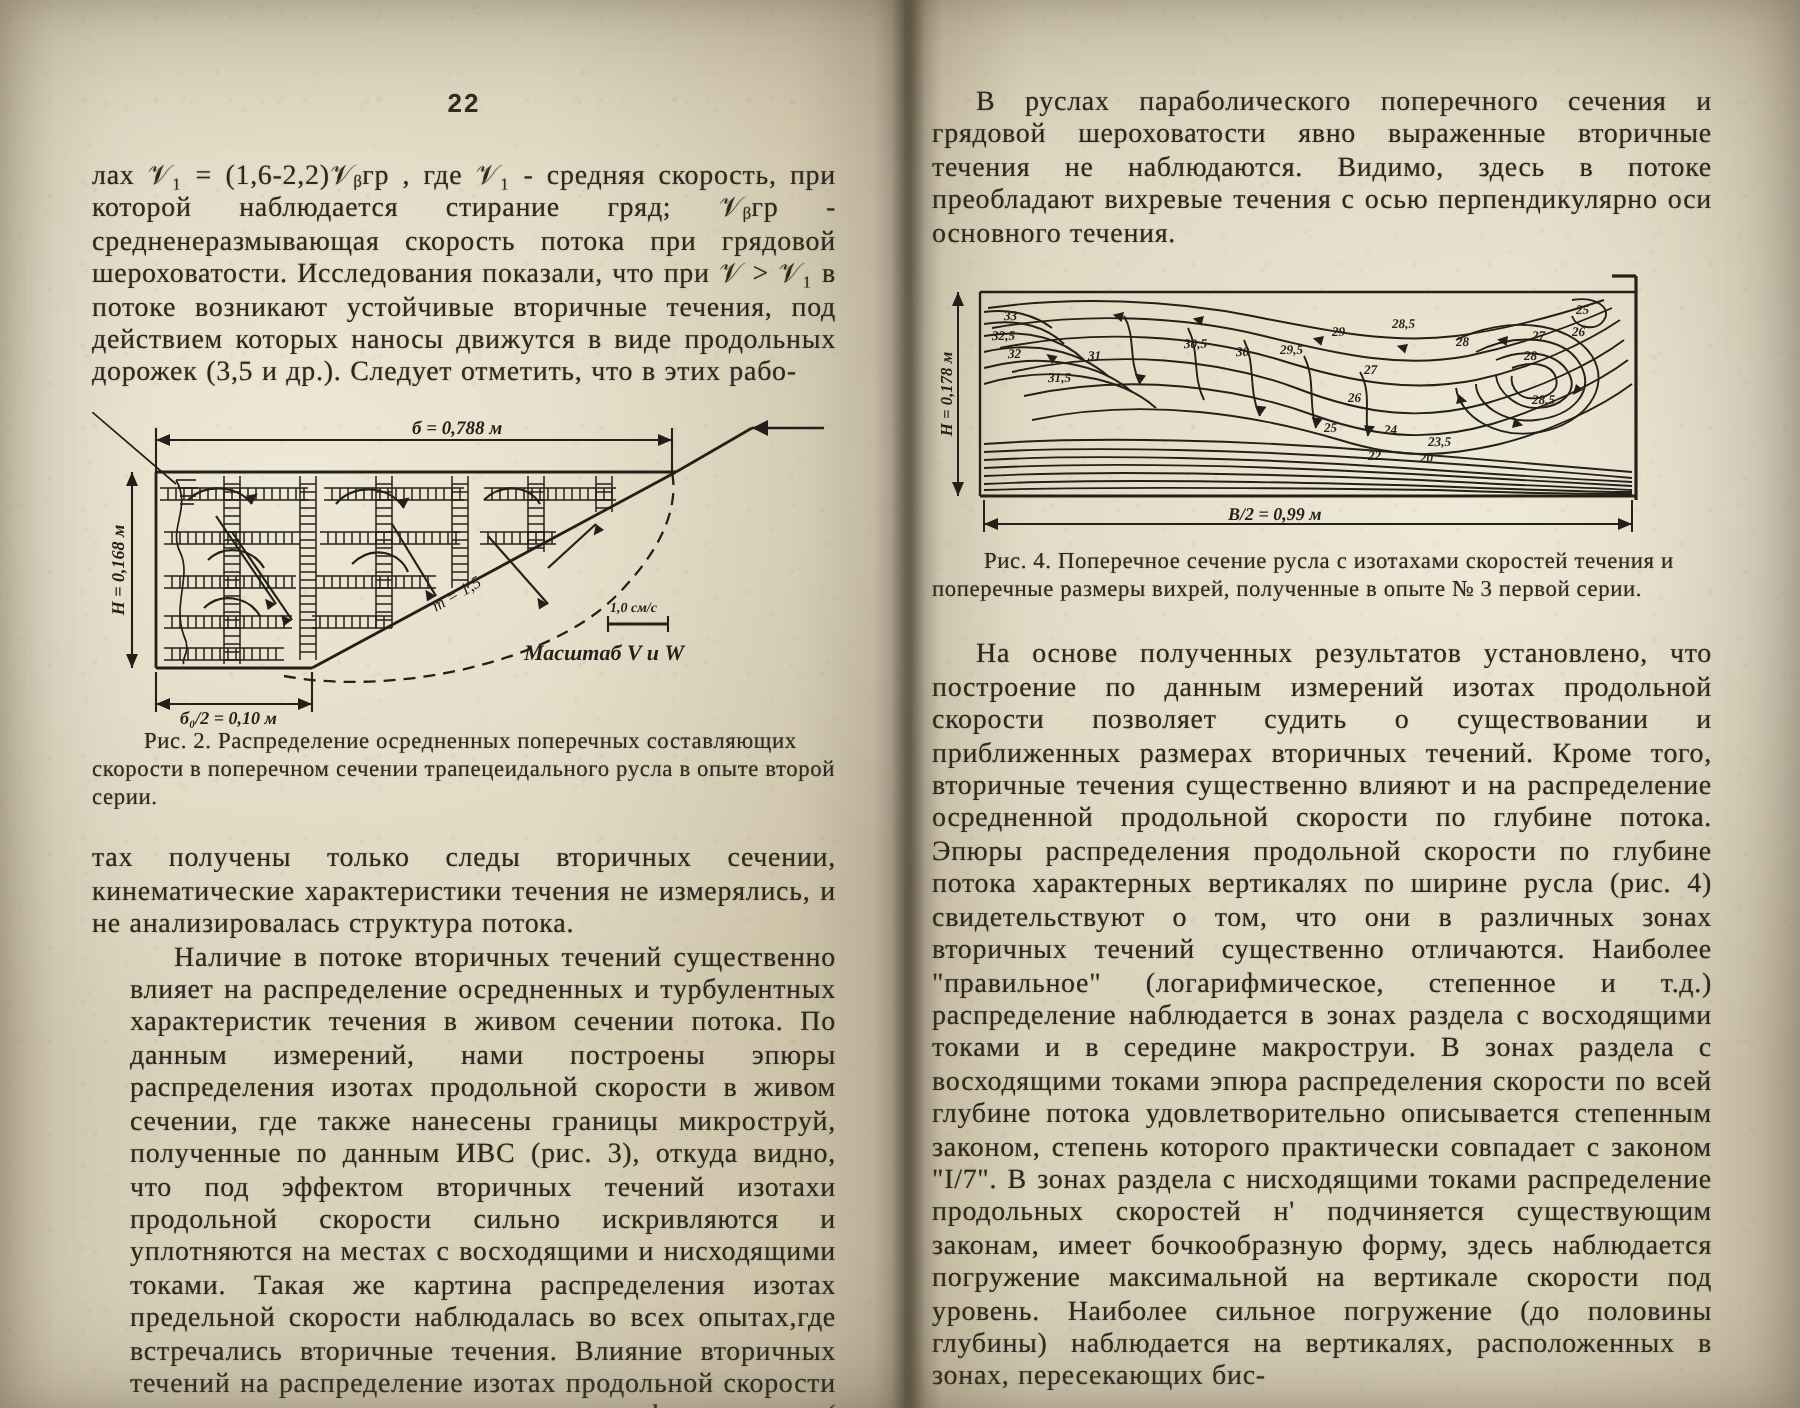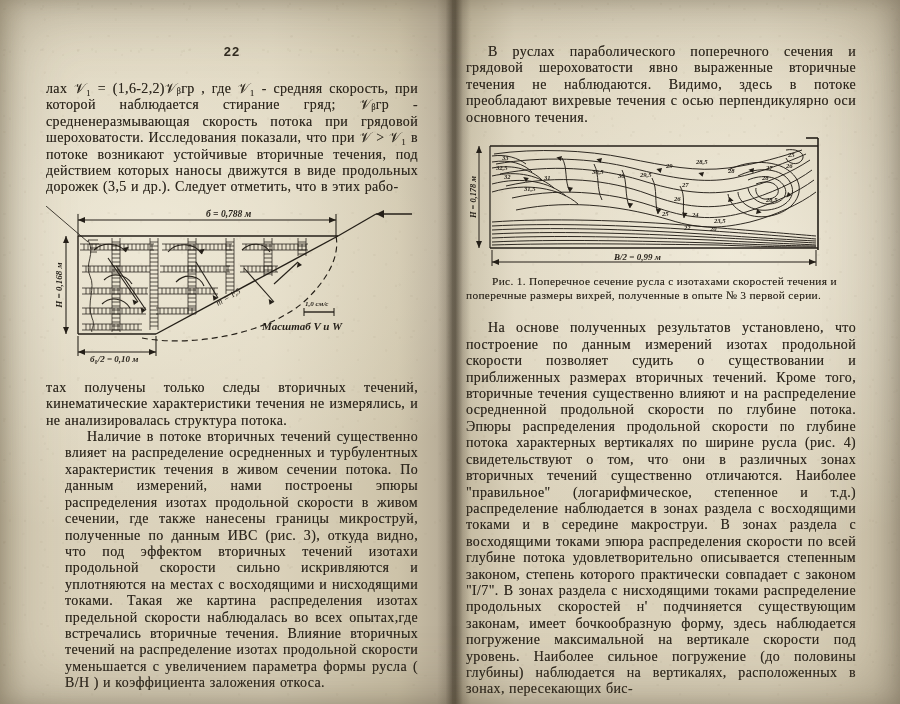--- a/index.html
+++ b/index.html
@@ -508,22 +508,26 @@
 
         <text x="160" y="11" font-size="9.5" font-style="italic" font-weight="bold">б = 0,788 м</text>
         <text x="16" y="79" font-size="9" font-style="italic" font-weight="bold" transform="rotate(-90 16 79)" text-anchor="middle">H = 0,168 м</text>
         <text x="44" y="156" font-size="9" font-style="italic" font-weight="bold">б₀/2 = 0,10 м</text>
         <text x="172" y="100" font-size="8.5" font-style="italic" transform="rotate(-30 172 100)">m = 1,5</text>
         <text x="259" y="100" font-size="7" font-style="italic" font-weight="bold">1,0 см/с</text>
         <text x="216" y="124" font-size="11" font-style="italic" font-weight="bold">Масштаб V и W</text>
       </svg>
     </div>
 
-
-    <p class="para" style="margin-top:16px;">тах получены только следы вторичных течений, кинематические характеристики течения не измерялись, и не анализировалась структура потока.</p>
+    <div class="caption">
+      <span class="lead"></span><span>Рис. 2.</span>
+      <span>Распределение осредненных поперечных составляющих скорости в поперечном сечении трапецеидального русла в опыте второй серии.</span>
+    </div>
+
+    <p class="para" style="margin-top:16px;">тах получены только следы вторичных сечении, кинематические характеристики течения не измерялись, и не анализировалась структура потока.</p>
     <p class="para indent">Наличие в потоке вторичных течений существенно влияет на распределение осредненных и турбулентных характеристик течения в живом сечении потока. По данным измерений, нами построены эпюры распределения изотах  продольной скорости в живом сечении, где также нанесены границы микроструй, полученные по данным ИВС (рис. 3), откуда видно, что под эффектом вторичных течений изотахи продольной скорости сильно искривляются и уплотняются на местах с восходящими и нисходящими токами. Такая же картина распределения изотах предельной скорости наблюдалась во всех опытах,где встречались вторичные течения. Влияние вторичных течений на распределение изотах продольной скорости уменьшается с увеличением параметра формы русла ( В/Н ) и коэффициента заложения откоса.</p>
   </div>
 
   <div class="col" id="col-right">
 
 
     <p class="para indent">В руслах параболического поперечного сечения и грядовой шероховатости явно выраженные вторичные течения не наблюдаются. Видимо, здесь в потоке преобладают вихревые течения с осью перпендикулярно оси основного течения.</p>
 
     <div class="fig" id="fig3">
       <svg width="390" height="140" viewBox="0 0 390 140">
@@ -630,21 +634,21 @@
           <text x="322" y="23">25</text>
           <text x="300" y="36">27</text>
           <text x="320" y="34">26</text>
           <text x="296" y="46">28</text>
           <text x="300" y="68">28,5</text>
         </g>
       </svg>
     </div>
 
     <div class="caption">
-      <span class="lead"></span><span>Рис. 1.</span>
+      <span class="lead"></span><span>Рис. 4.</span>
       <span>Поперечное сечение русла с изотахами скоростей течения и поперечные размеры вихрей, полученные в опыте № 3 первой серии.</span>
     </div>
 
     <p class="para indent" style="margin-top:18px;">На основе полученных результатов установлено, что построение по данным измерений изотах продольной скорости позволяет судить о существовании и приближенных размерах вторичных течений. Кроме того, вторичные течения существенно влияют и на распределение осредненной продольной скорости по глубине потока. Эпюры распределения продольной скорости по глубине потока характерных вертикалях  по ширине русла (рис. 4) свидетельствуют о том, что они в различных зонах вторичных течений существенно отличаются. Наиболее "правильное" (логарифмическое, степенное и т.д.) распределение наблюдается в зонах раздела с восходящими токами и в середине макроструи. В зонах раздела с восходящими токами эпюра распределения скорости по всей глубине потока удовлетворительно описывается степенным законом, степень которого практически совпадает с законом "I/7". В зонах раздела с нисходящими токами распределение продольных скоростей н' подчиняется существующим законам, имеет бочкообразную форму, здесь наблюдается погружение максимальной на вертикале скорости под уровень. Наиболее сильное погружение (до половины глубины) наблюдается на вертикалях, расположенных в зонах, пересекающих бис-</p>
   </div>
 
   <div id="gutter"></div>
   <div id="grain"></div>
   <div id="vignette"></div>
 </div>

